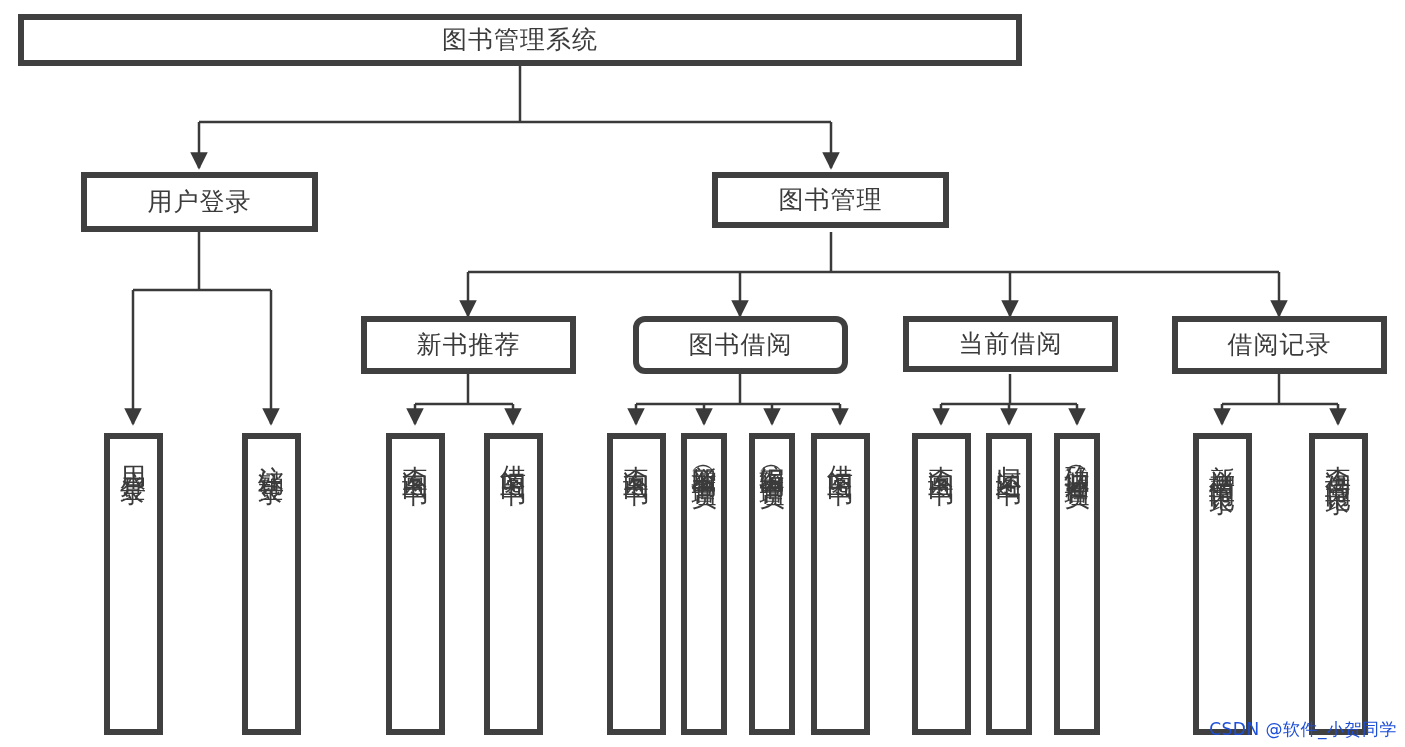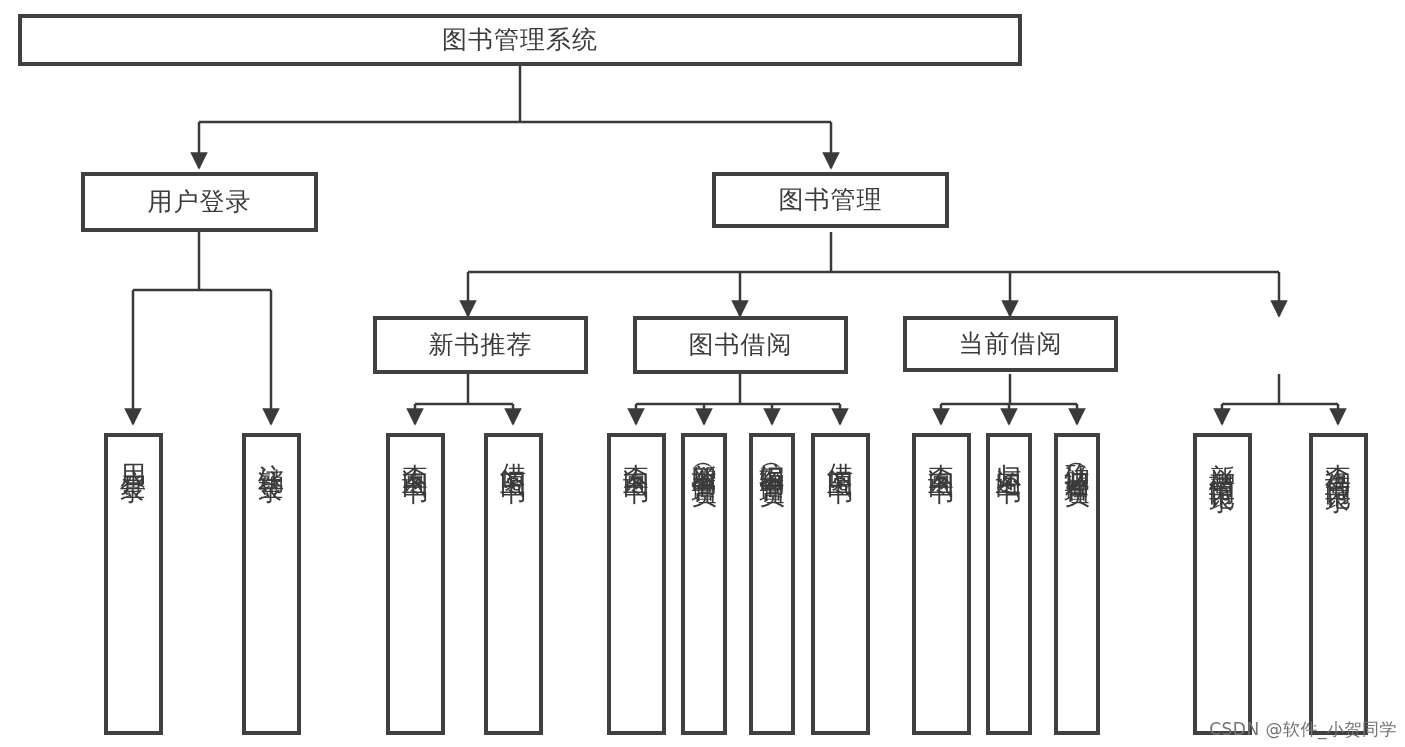--- a/index.html
+++ b/index.html
@@ -23,21 +23,21 @@
     left: 0;
     top: 0;
     width: 1405px;
     height: 747px;
     pointer-events: none;
   }
   .node {
     position: absolute;
     box-sizing: border-box;
     background: #ffffff;
-    border: 4px solid #404040;
+    border: 6px solid #404040;
     display: flex;
     align-items: center;
     justify-content: center;
     color: #3b3b3b;
     z-index: 2;
   }
   .node.horizontal {
     font-size: 25px;
     line-height: 1.2;
     letter-spacing: 1px;
@@ -59,21 +59,21 @@
   }
   .node.leaf-narrow .vtext {
     font-size: 25px;
     letter-spacing: 3px;
   }
   #watermark {
     position: absolute;
     right: 8px;
     bottom: 6px;
     font-size: 17px;
-    color: #737373;
+    color: #1d4ed8;
     letter-spacing: 0.5px;
     z-index: 5;
     white-space: nowrap;
   }
 </style>
 </head>
 <body>
 
 <div id="diagram-root">
 
@@ -131,29 +131,32 @@
     <span>图书管理系统</span>
   </div>
 
   <div class="node horizontal" style="left:81px; top:172px; width:237px; height:60px;">
     <span>用户登录</span>
   </div>
   <div class="node horizontal" style="left:712px; top:172px; width:237px; height:56px;">
     <span>图书管理</span>
   </div>
 
-  <div class="node horizontal" style="left:361px; top:316px; width:215px; height:58px;margin-left:12px;">
+  <div class="node horizontal" style="left:361px; top:316px; width:215px; height:58px;">
     <span>新书推荐</span>
   </div>
-  <div class="node horizontal" style="left:633px; top:316px; width:215px; height:58px;">
+  <div class="node horizontal" style="left:633px; top:316px; width:215px; height:58px;border-radius:12px;">
     <span>图书借阅</span>
   </div>
   <div class="node horizontal" style="left:903px; top:316px; width:215px; height:56px;">
     <span>当前借阅</span>
   </div>
+  <div class="node horizontal" style="left:1172px; top:316px; width:215px; height:58px;">
+    <span>借阅记录</span>
+  </div>
 
   <div class="node vertical" style="left:104px; top:433px; width:59px; height:302px;">
     <span class="vtext">用户登录</span>
   </div>
   <div class="node vertical" style="left:242px; top:433px; width:59px; height:302px;">
     <span class="vtext">注销登录</span>
   </div>
 
   <div class="node vertical" style="left:386px; top:433px; width:59px; height:302px;">
     <span class="vtext">查询图书</span>

